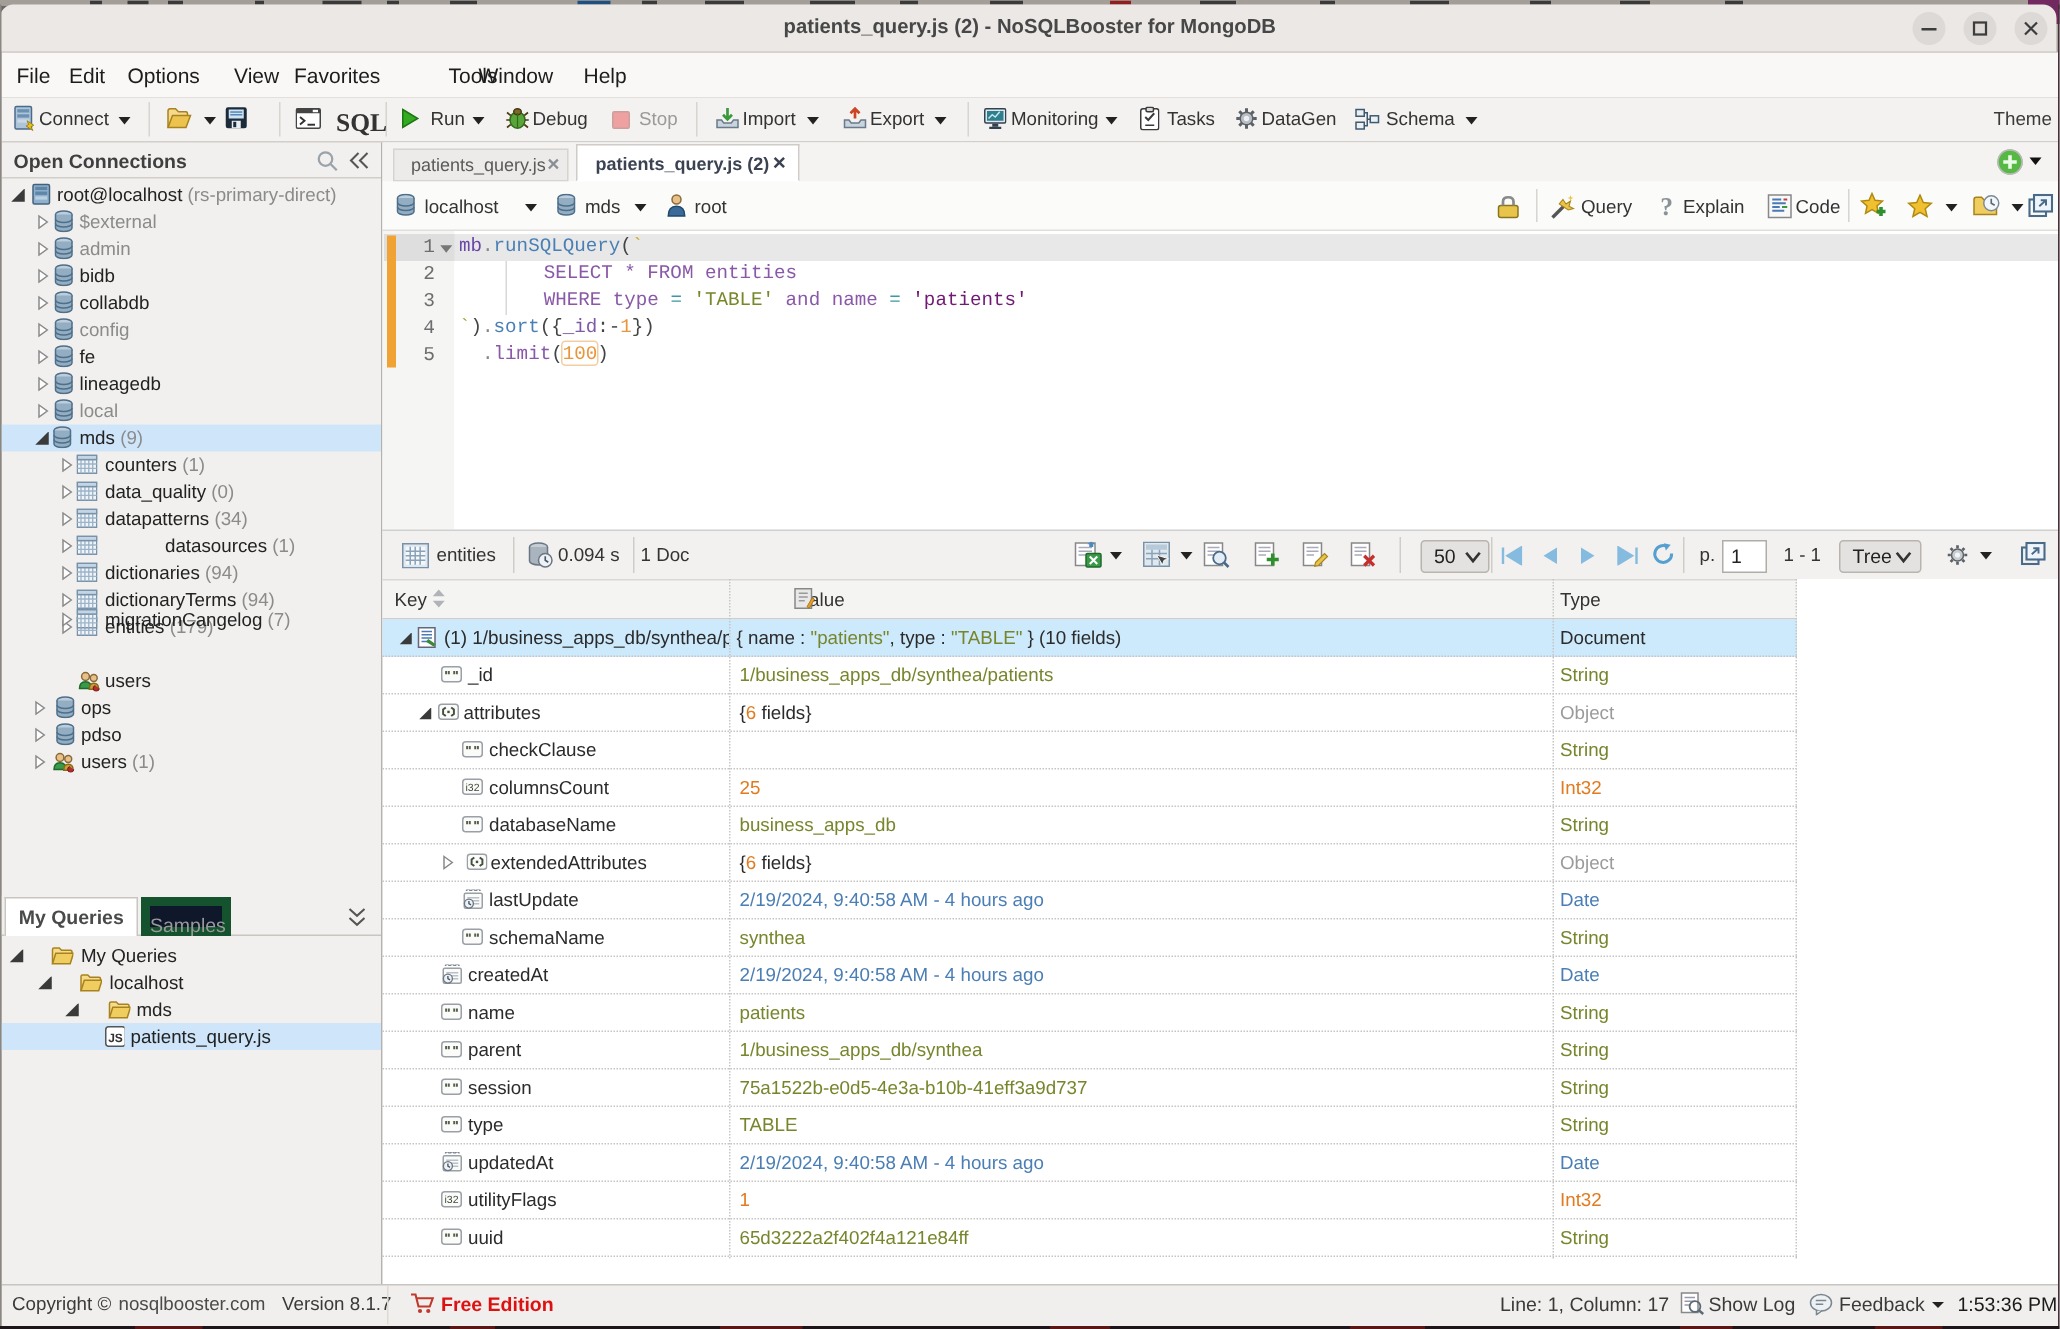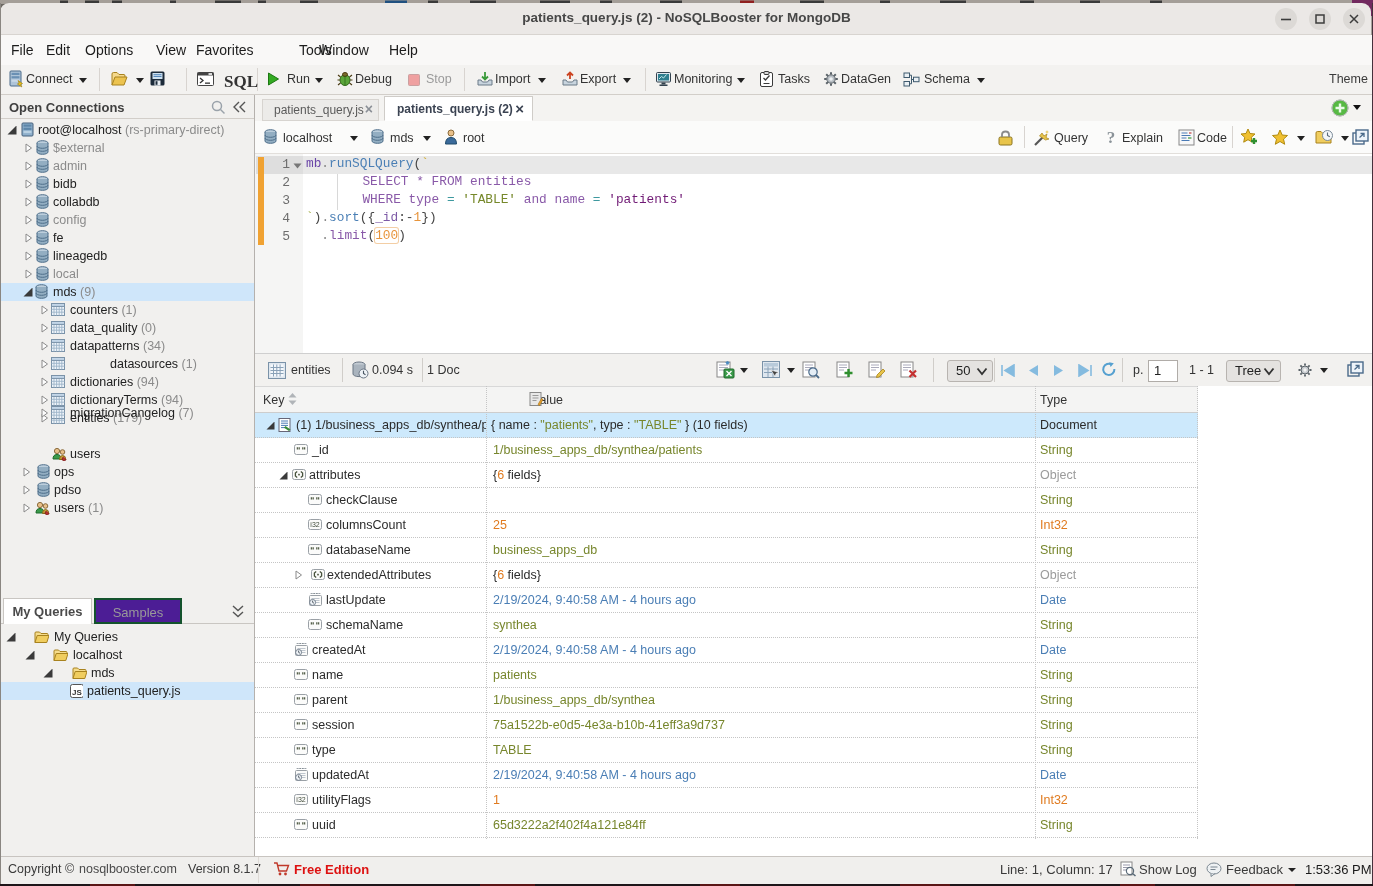--- a/index.html
+++ b/index.html
@@ -488,21 +488,21 @@
         </svg>
         <svg style="position:absolute;left:34px;top:2px;" width="15" height="14">
           <use href="#i-people"></use>
         </svg>
         <span style="left:53px;">users <span class="gray">(1)</span></span>
       </div>
 </div>
 
 <div class="abs" id="mqtabs"></div>
 <div class="abs mqtab" style="left:3px;top:598px;width:89px;background:#fff;border:1px solid #c9c6c2;border-bottom:none;font-weight:bold;color:#4a4a4a;">My Queries</div>
-<div class="abs mqtab" style="left:94px;top:598px;width:88px;background:#4c1d95;border:2px solid #14532d;color:#999;">Samples</div>
+<div class="abs mqtab" style="left:94px;top:598px;width:60px;background:#0f172a;border:6px solid #14532d;color:#999;">Samples</div>
 <svg class="abs" style="left:231px;top:604px;" width="14" height="15">
       <path d="M2 2 L7 6.5 L12 2 M2 8 L7 12.5 L12 8" fill="none" stroke="#555" stroke-width="1.4"></path>
     </svg>
 <div id="mqtree">
 <div class="trow" style="top:628px;">
         <svg style="position:absolute;left:5px;top:5px;" width="10" height="9">
           <path d="M0.5 8.5 L9.5 8.5 L9.5 -0.5 Z" fill="#3a3a3a"></path>
         </svg>
         <svg style="position:absolute;left:33px;top:2px;" width="15" height="14">
           <use href="#i-folder"></use>

